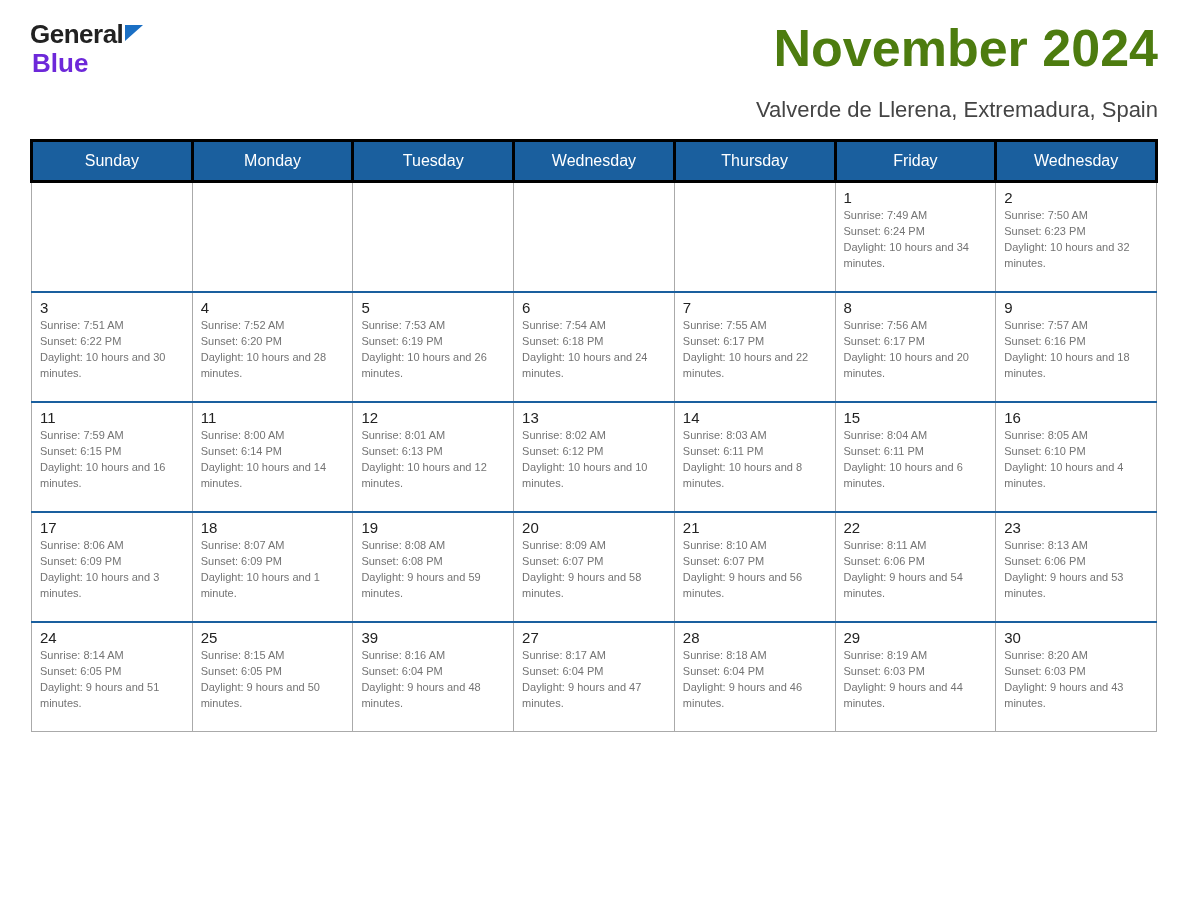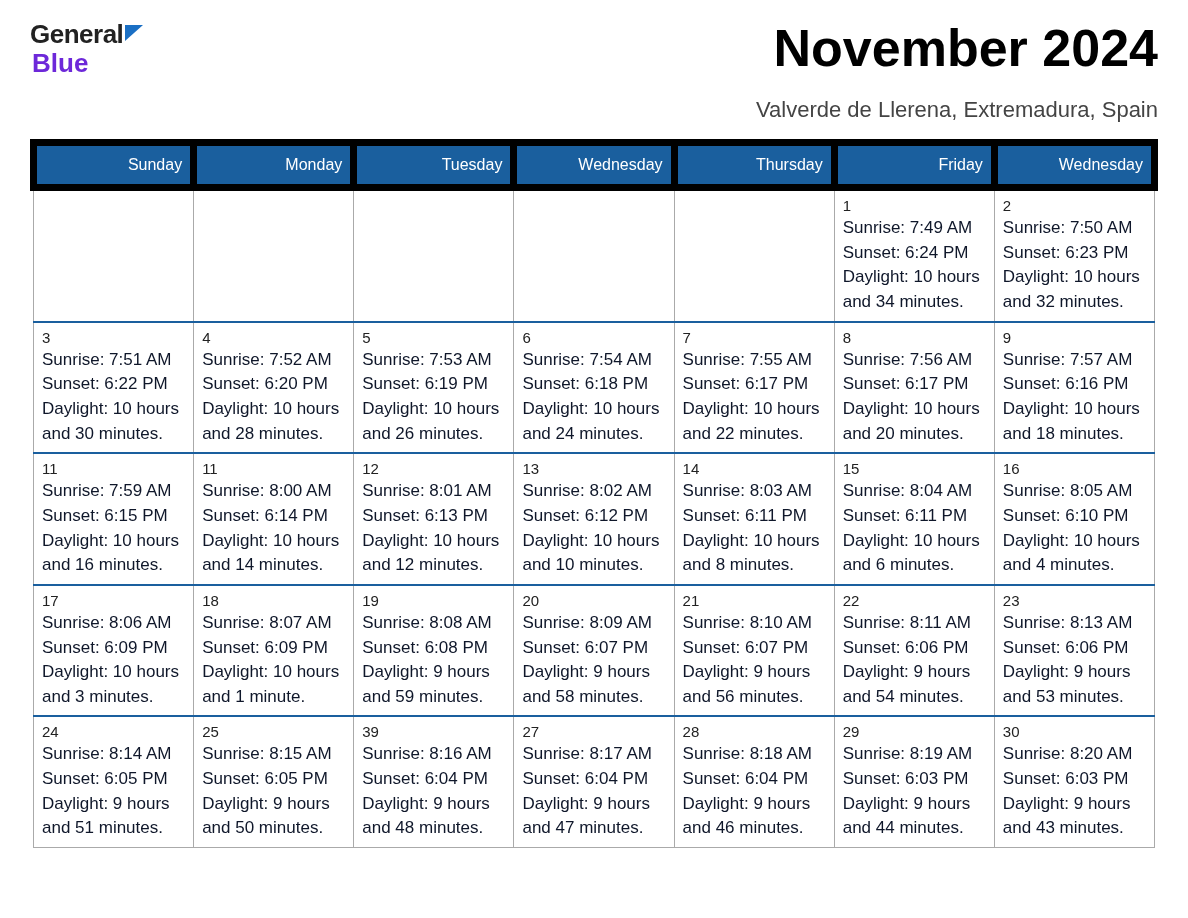--- a/index.html
+++ b/index.html
@@ -43,41 +43,41 @@
       font-weight: bold;
       color: #6d28d9;
       margin-left: 2px;
     }
     .title-area {
       text-align: right;
     }
     .month-title {
       font-size: 52px;
       font-weight: bold;
-      color: #000000;
+      color: #4d7c0f;
       line-height: 1.1;
     }
     .location-title {
       font-size: 22px;
       color: #444;
       margin-top: 20px;
     }
     .calendar-table {
       width: 100%;
       border-collapse: collapse;
       table-layout: fixed;
     }
     .calendar-table th {
       background-color: #1a5f9e;
       color: #fff;
       font-size: 16px;
       font-weight: normal;
       padding: 10px 8px;
-      text-align: right;
-      border: 7px solid #000000;
+      text-align: center;
+      border: 3px solid #000000;
     }
     .calendar-table td {
       border: 1px solid #aaa;
       vertical-align: top;
       padding: 6px 8px;
       height: 110px;
       font-size: 13px;
       color: #222;
       background: #fff;
     }
@@ -88,22 +88,22 @@
       border-top: 2px solid #1a5f9e;
     }
     .day-number {
       font-size: 15px;
       font-weight: normal;
       color: #222;
       display: block;
       margin-bottom: 2px;
     }
     .day-info {
-      font-size: 17px;
-      color: #0f172a;
+      font-size: 11px;
+      color: #737373;
       line-height: 1.45;
     }
     .empty-cell {
       background: #f9f9f9;
     }
   </style>
 </head>
 <body>
 
 <div class="header-area">

